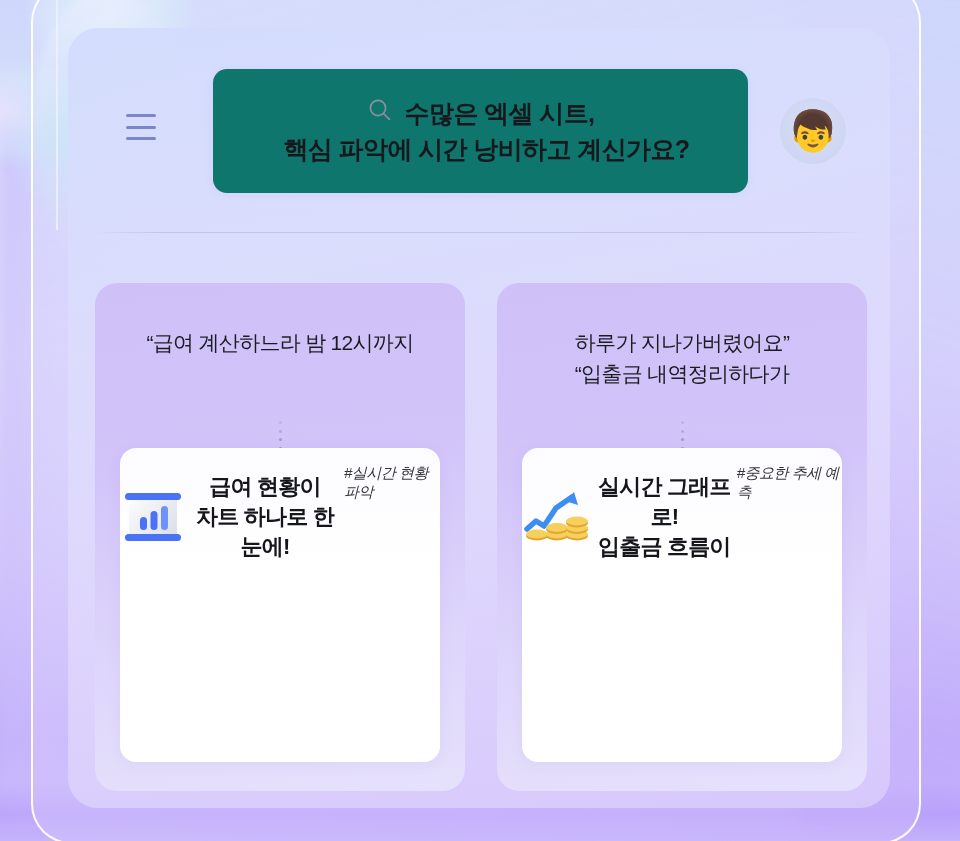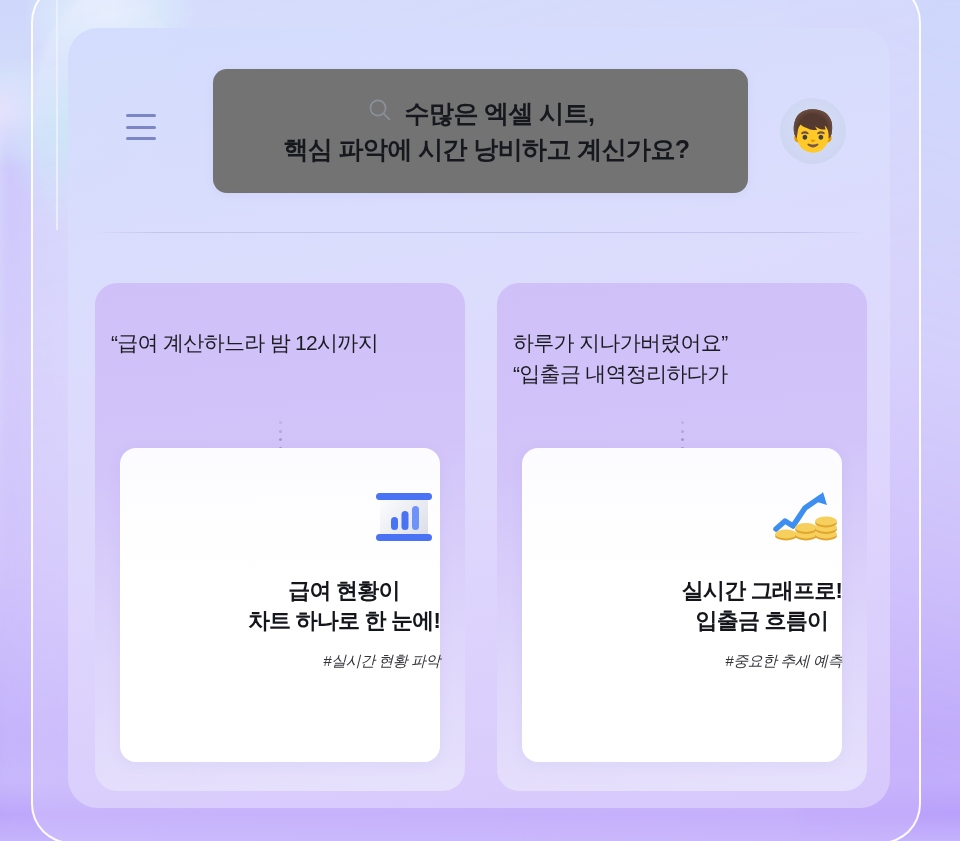--- a/index.html
+++ b/index.html
@@ -104,21 +104,21 @@
     background: #7c86c4;
   }
   .hamburger span:nth-child(1) { width: 30px; }
   .hamburger span:nth-child(2) { width: 30px; }
   .hamburger span:nth-child(3) { width: 30px; }
 
   .search-card {
     position: absolute;
     left: 145px; top: 41px;
     width: 535px; height: 124px;
-    background: #737373;
+    background: #0f766e;
     border-radius: 14px;
     box-shadow: 0 2px 10px rgba(120,110,190,0.08);
     display: flex; align-items: center; justify-content: center;
   }
   .search-inner { text-align: center; line-height: 1.38; padding: 0 18px; }
   .search-line1 {
     display: flex; align-items: center; justify-content: center; gap: 12px;
   }
   .search-icon { display: block; flex: 0 0 auto; }
   .search-title {
@@ -157,20 +157,21 @@
   .card {
     position: relative;
     width: 370px; height: 508px;
     border-radius: 22px;
     background: linear-gradient(175deg, #cfc0f8 0%, #d2c4f9 35%, #ded6fb 72%, #e6e1fc 100%);
     overflow: hidden;
   }
   .quote {
     position: absolute;
     left: 0; right: 0; top: 44px;
+    text-align: center;
     font-size: 21px; font-weight: 500; color: #1b1c22;
     line-height: 1.48; letter-spacing: -0.7px;
     padding: 0 16px;
   }
   .dots {
     position: absolute;
     left: 50%; top: 138px; transform: translateX(-50%);
     width: 6px; height: 72px;
     display: flex; flex-direction: column; align-items: center; justify-content: space-between;
   }
@@ -184,21 +185,21 @@
   .dots i:nth-child(7) { opacity: 0.92; }
   .dots i.big { width: 9px; height: 9px; background: #1c1c22; opacity: 1; margin-top: 2px; }
 
   .inner-card {
     position: absolute;
     left: 25px; top: 165px;
     width: 320px; height: 314px;
     background: linear-gradient(180deg, #fcfbff 0%, #ffffff 40%, #ffffff 100%);
     border-radius: 16px;
     box-shadow: 0 2px 14px rgba(120,100,190,0.07);
-    display: flex; flex-direction: column; align-items: flex-end;
+    display: flex; flex-direction: row; align-items: flex-start;
   }
   .card-icon {
     margin-top: 38px;
     width: 72px; height: 66px;
     display: flex; align-items: center; justify-content: center;
   }
   .card-title {
     margin-top: 24px;
     text-align: center;
     font-size: 22px; font-weight: 800; color: #15161b;

